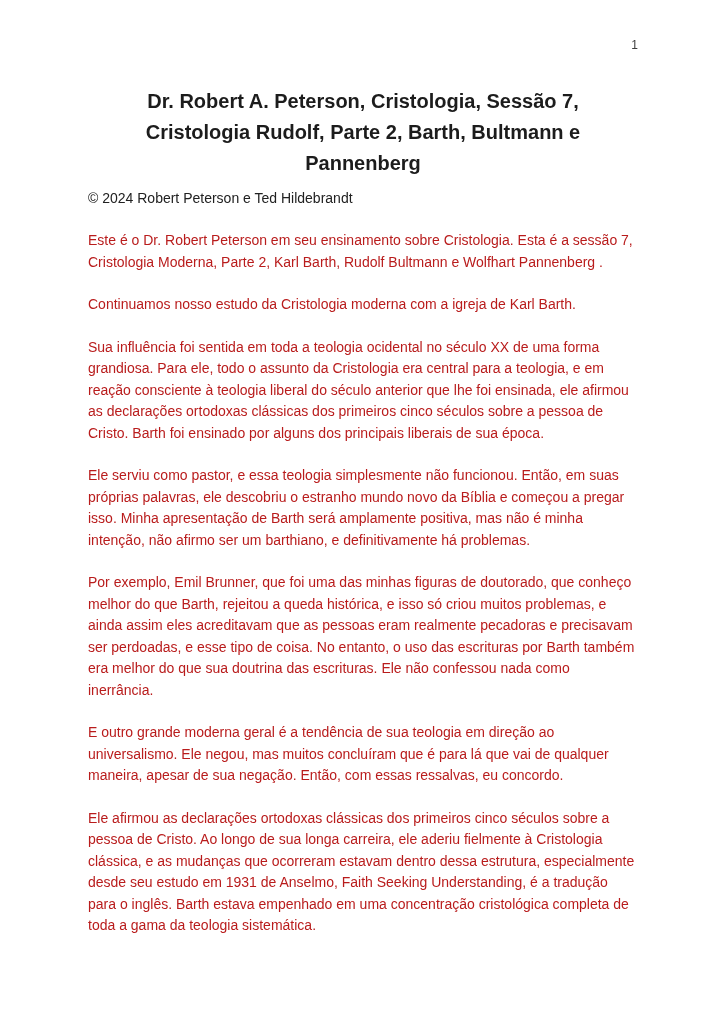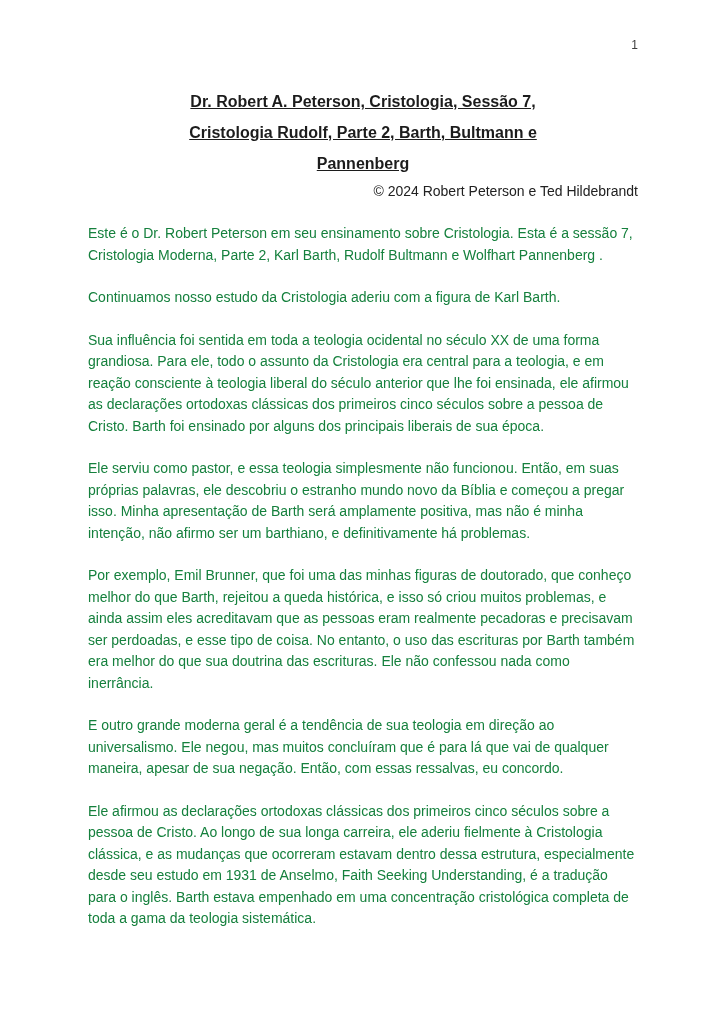--- a/index.html
+++ b/index.html
@@ -20,44 +20,43 @@
   }
   .page-number {
     text-align: right;
     font-size: 12px;
     line-height: 14px;
     color: #3d3d3d;
     margin-bottom: 34px;
   }
   .doc-title {
     margin: 0;
-    font-size: 16px;
+    font-size: 20px;
     line-height: 31px;
     font-weight: bold;
     text-align: center;
     color: #1c1c1c;
-    text-decoration: underline;
   }
   .title-line {
     display: block;
   }
   .copyright {
-    text-align: right;
+    text-align: left;
     font-size: 14px;
     line-height: 20px;
-    margin-top: 2px;
+    margin-top: 9px;
     color: #212121;
   }
   .doc-body {
     margin-top: 22px;
     width: 550px;
     font-size: 14px;
     line-height: 21.5px;
     text-align: left;
-    color: #15803d;
+    color: #b91c1c;
   }
   .doc-body p {
     margin: 0 0 21px 0;
   }
 </style>
 </head>
 <body>
 
 <div class="page">
 
@@ -66,21 +65,21 @@
   <h1 class="doc-title">
     <span class="title-line">Dr. Robert A. Peterson, Cristologia, Sessão 7,</span>
     <span class="title-line">Cristologia Rudolf, Parte 2, Barth, Bultmann e</span>
     <span class="title-line">Pannenberg</span>
   </h1>
 
   <div class="copyright">© 2024 Robert Peterson e Ted Hildebrandt</div>
 
   <div class="doc-body">
     <p>Este é o Dr. Robert Peterson em seu ensinamento sobre Cristologia. Esta é a sessão 7, Cristologia Moderna, Parte 2, Karl Barth, Rudolf Bultmann e Wolfhart Pannenberg .</p>
-    <p>Continuamos nosso estudo da Cristologia aderiu com a figura de Karl Barth.</p>
+    <p>Continuamos nosso estudo da Cristologia moderna com a igreja de Karl Barth.</p>
     <p>Sua influência foi sentida em toda a teologia ocidental no século XX de uma forma grandiosa. Para ele, todo o assunto da Cristologia era central para a teologia, e em reação consciente à teologia liberal do século anterior que lhe foi ensinada, ele afirmou as declarações ortodoxas clássicas dos primeiros cinco séculos sobre a pessoa de Cristo. Barth foi ensinado por alguns dos principais liberais de sua época.</p>
     <p>Ele serviu como pastor, e essa teologia simplesmente não funcionou. Então, em suas próprias palavras, ele descobriu o estranho mundo novo da Bíblia e começou a pregar isso. Minha apresentação de Barth será amplamente positiva, mas não é minha intenção, não afirmo ser um barthiano, e definitivamente há problemas.</p>
     <p>Por exemplo, Emil Brunner, que foi uma das minhas figuras de doutorado, que conheço melhor do que Barth, rejeitou a queda histórica, e isso só criou muitos problemas, e ainda assim eles acreditavam que as pessoas eram realmente pecadoras e precisavam ser perdoadas, e esse tipo de coisa. No entanto, o uso das escrituras por Barth também era melhor do que sua doutrina das escrituras. Ele não confessou nada como inerrância.</p>
     <p>E outro grande moderna geral é a tendência de sua teologia em direção ao universalismo. Ele negou, mas muitos concluíram que é para lá que vai de qualquer maneira, apesar de sua negação. Então, com essas ressalvas, eu concordo.</p>
     <p>Ele afirmou as declarações ortodoxas clássicas dos primeiros cinco séculos sobre a pessoa de Cristo. Ao longo de sua longa carreira, ele aderiu fielmente à Cristologia clássica, e as mudanças que ocorreram estavam dentro dessa estrutura, especialmente desde seu estudo em 1931 de Anselmo, Faith Seeking Understanding, é a tradução para o inglês. Barth estava empenhado em uma concentração cristológica completa de toda a gama da teologia sistemática.</p>
   </div>
 
 </div>
 
 </body></html>

